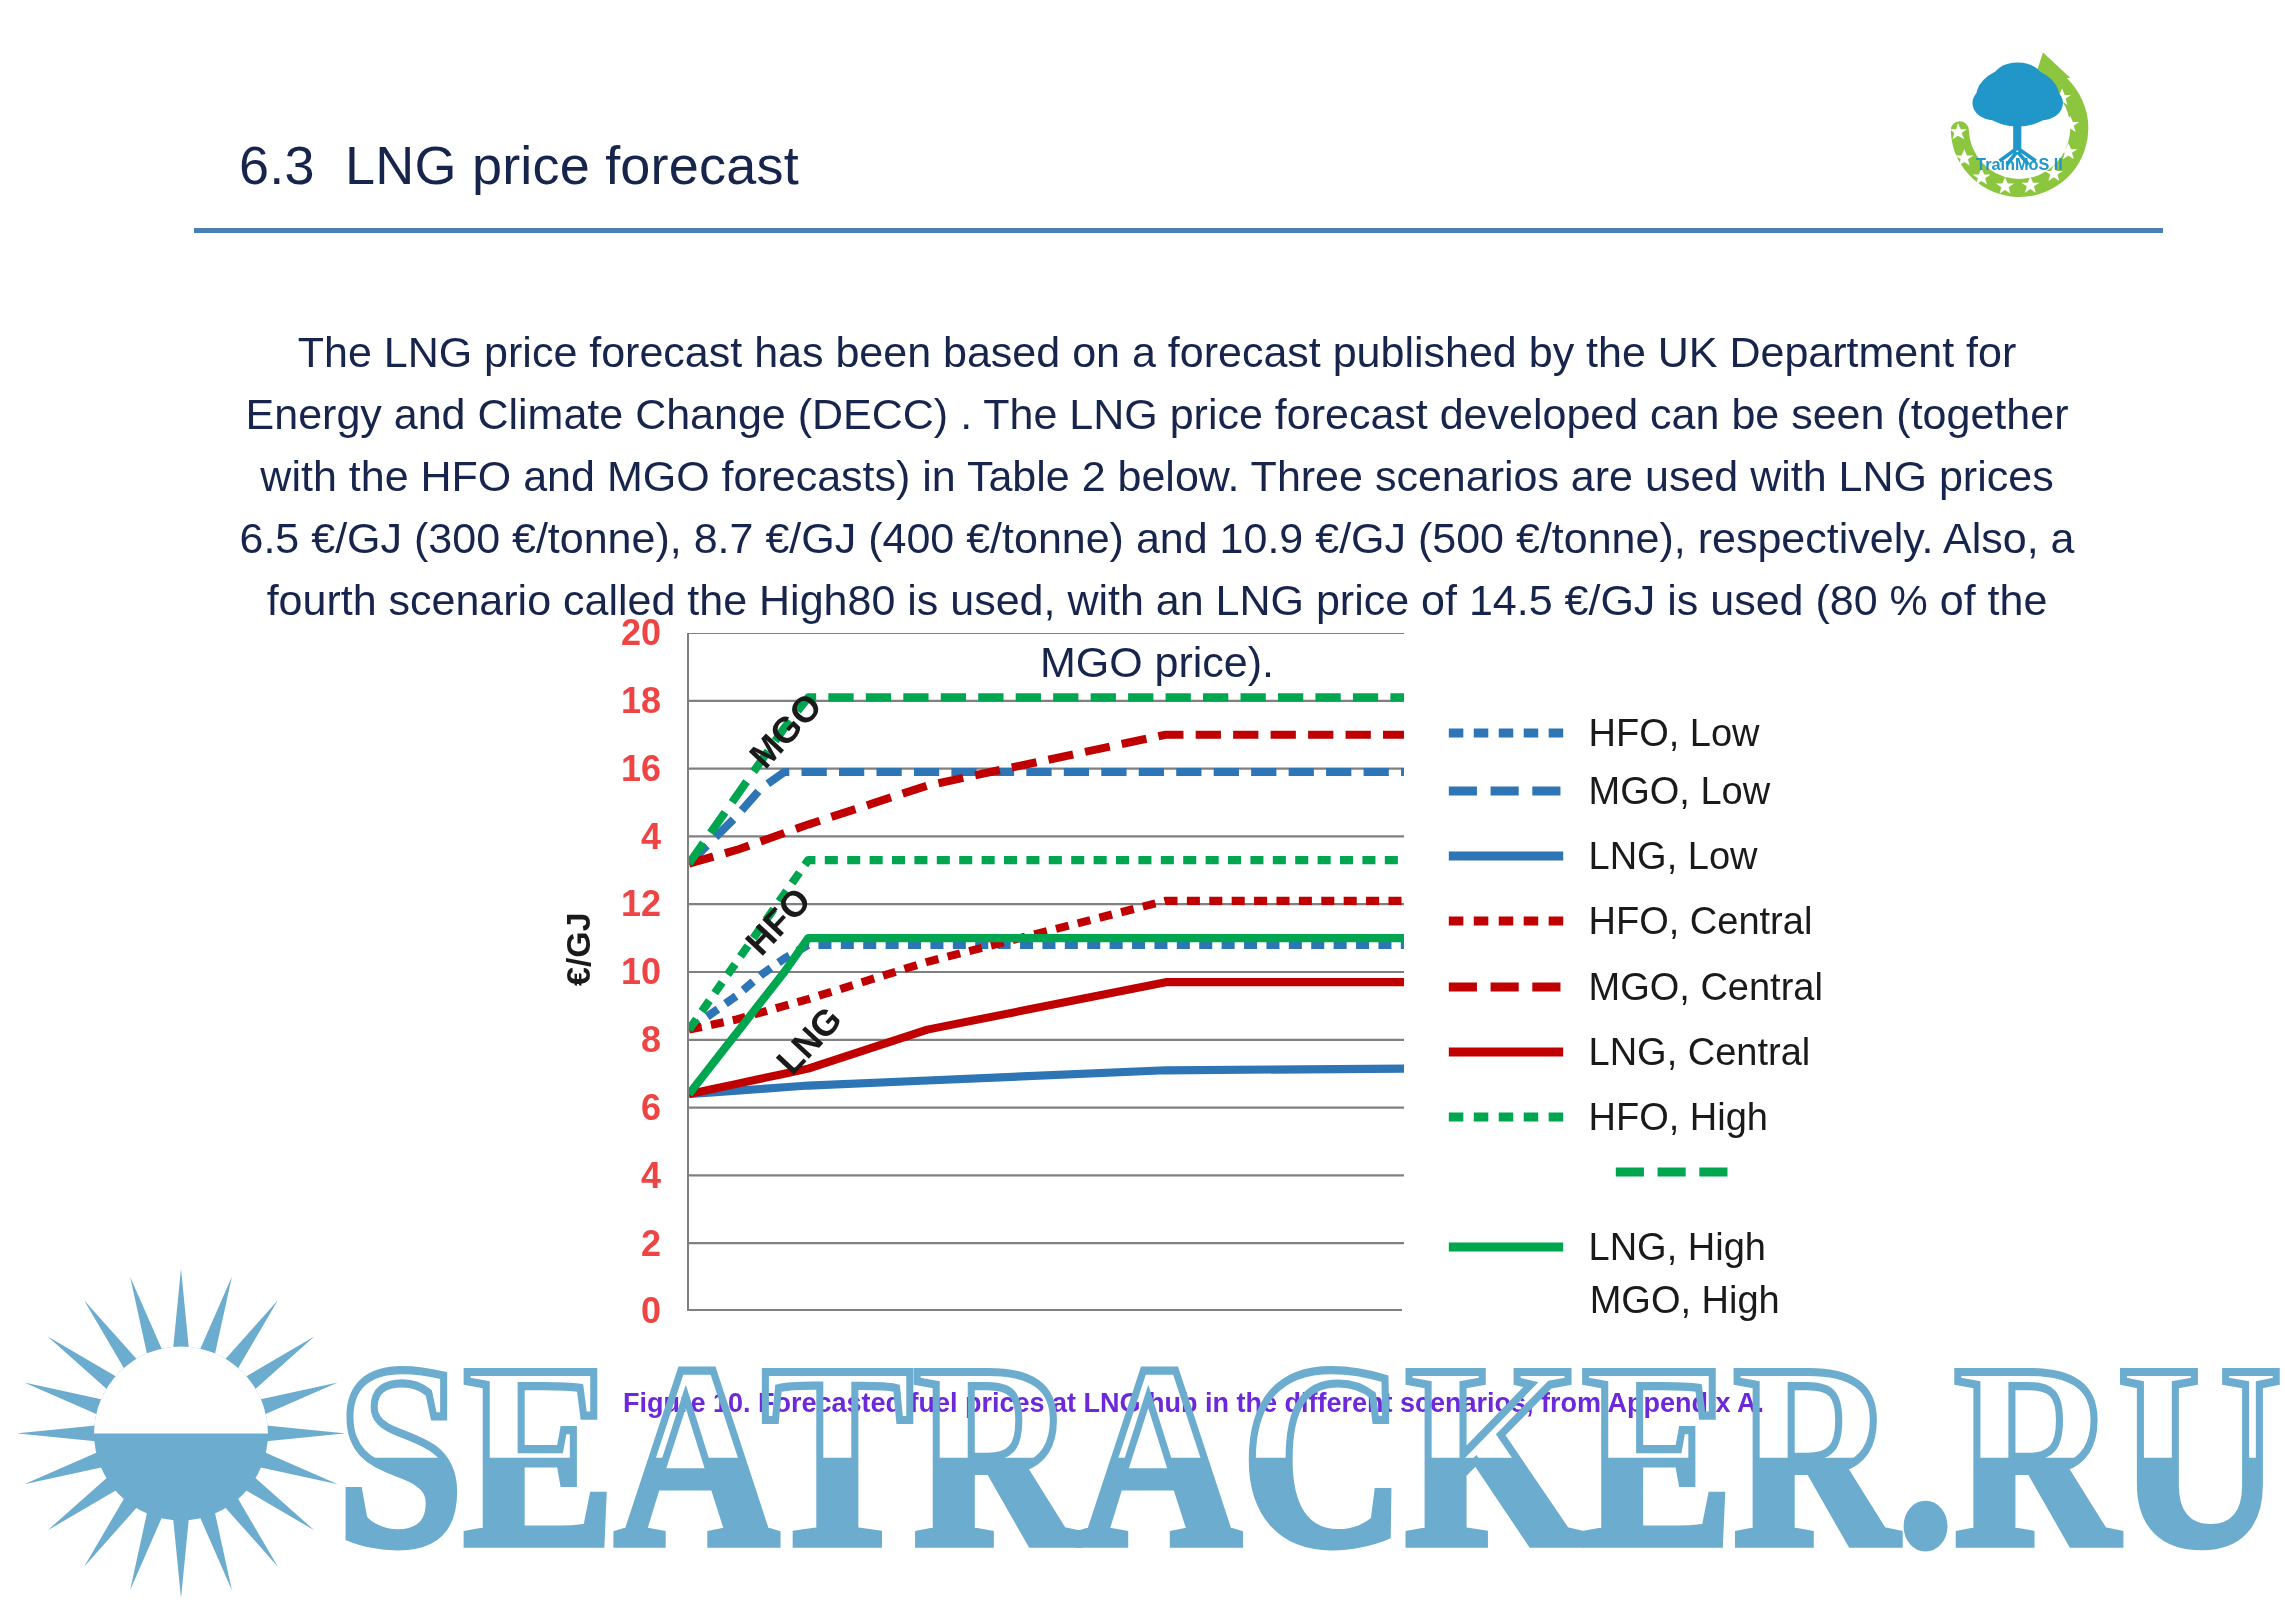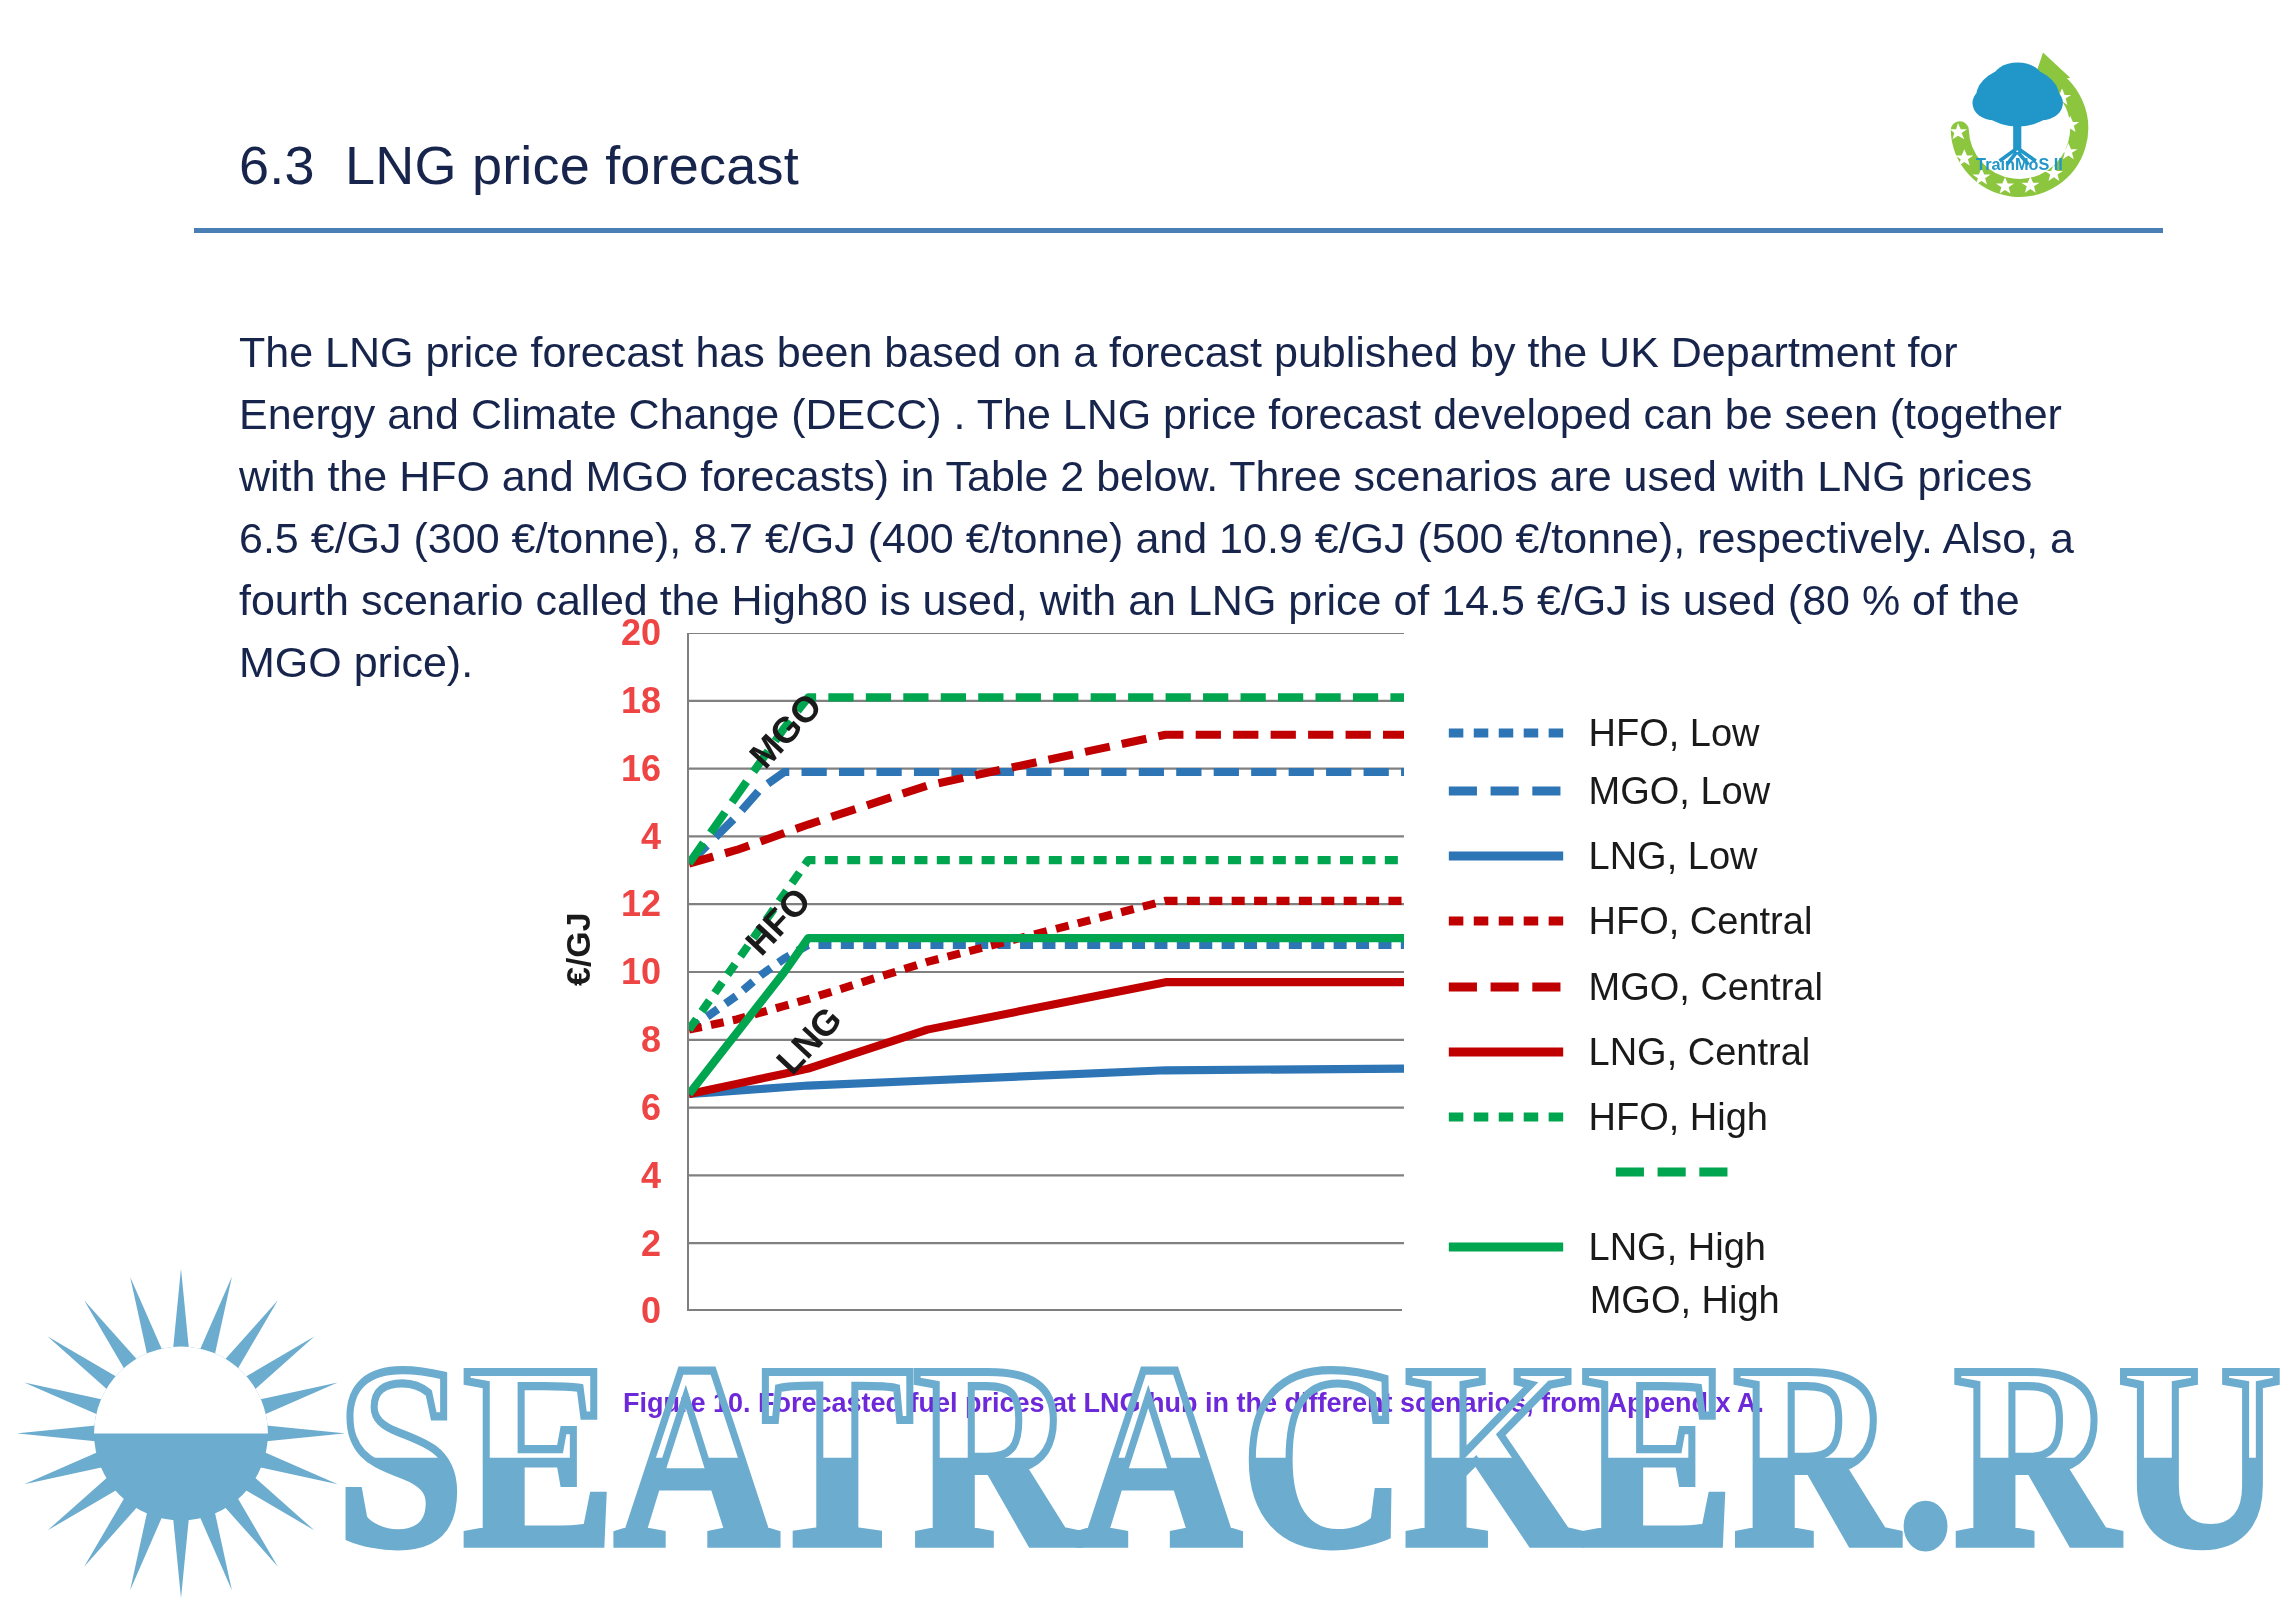--- a/index.html
+++ b/index.html
@@ -30,20 +30,21 @@
   #brand-logo{
     position:absolute; left:1938px; top:47px; width:163px; height:152px;
   }
   #brand-logo svg{ display:block; width:163px; height:152px; }
 
   
   #intro-paragraph{
     position:absolute; left:239px; top:321px; width:1836px;
     font-size:43px; line-height:62px; color:#17244c;
     font-weight:400;
+    text-align:center;
   }
 
   
   #figure-block{
     position:absolute; left:488px; top:633px; width:1411px; height:814px;
   }
 
   
   #chart-area{
     position:absolute; left:0; top:0; width:1411px; height:733px;

